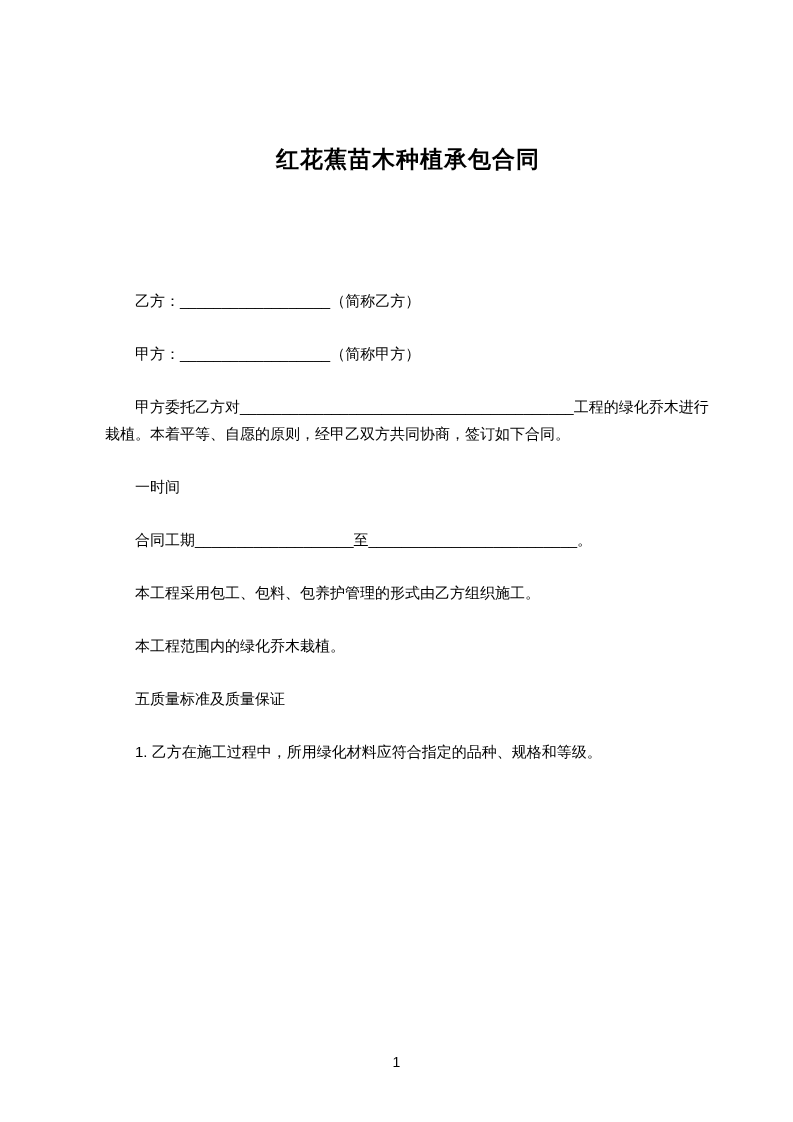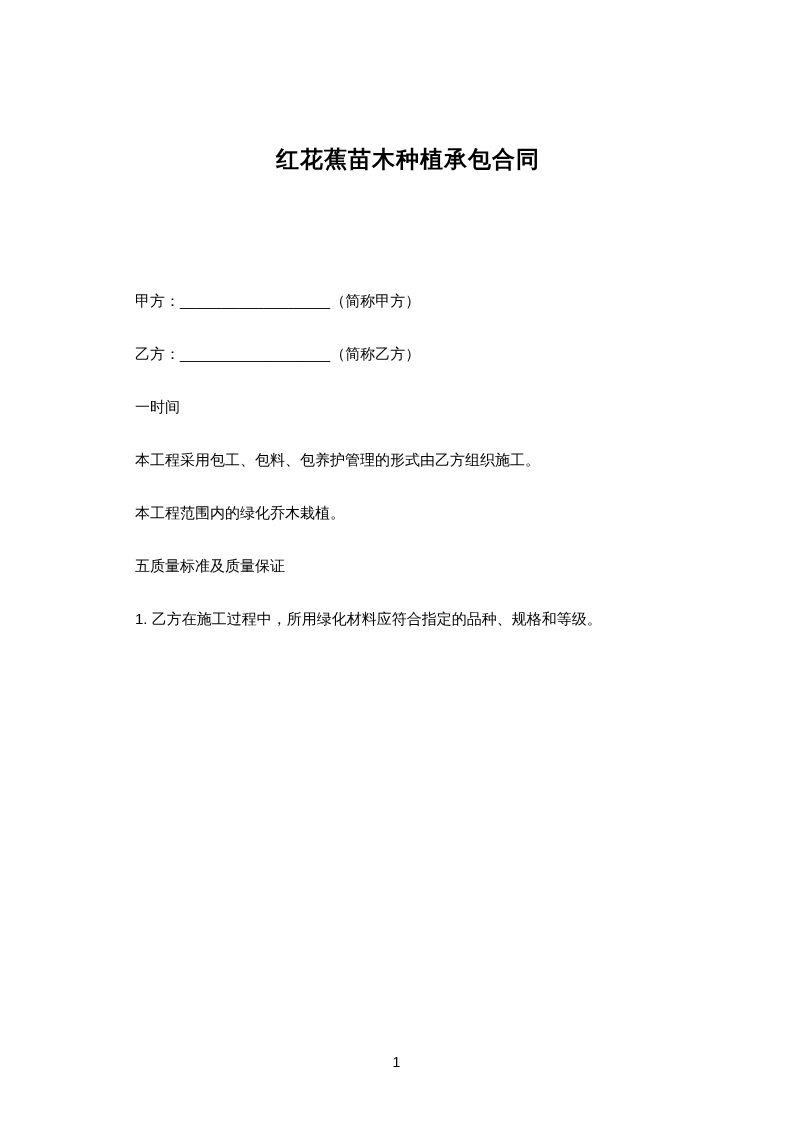--- a/index.html
+++ b/index.html
@@ -43,27 +43,29 @@
     font-size: 14px;
   }
 </style>
 </head>
 <body>
 
 <div class="page">
 
   <h1 class="doc-title">红花蕉苗木种植承包合同</h1>
 
+  <p class="para">乙方：__________________（简称乙方）</p>
+
   <p class="para">甲方：__________________（简称甲方）</p>
 
-  <p class="para">乙方：__________________（简称乙方）</p>
-
+  <p class="para">甲方委托乙方对________________________________________工程的绿化乔木进行栽植。本着平等、自愿的原则，经甲乙双方共同协商，签订如下合同。</p>
 
   <p class="para">一时间</p>
 
+  <p class="para">合同工期___________________至_________________________。</p>
 
 
   <p class="para">本工程采用包工、包料、包养护管理的形式由乙方组织施工。</p>
 
 
   <p class="para">本工程范围内的绿化乔木栽植。</p>
 
 
 
   <p class="para">五质量标准及质量保证</p>

